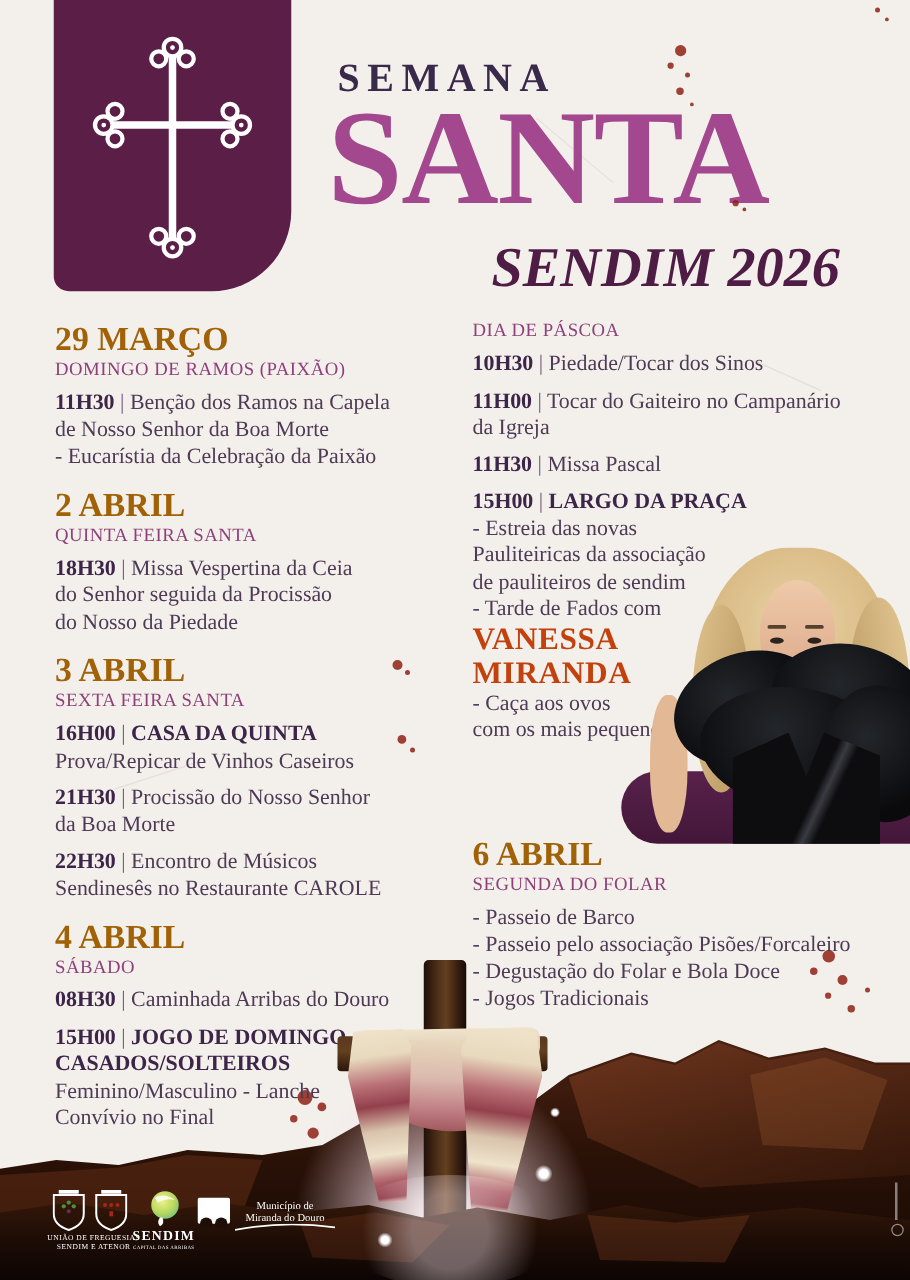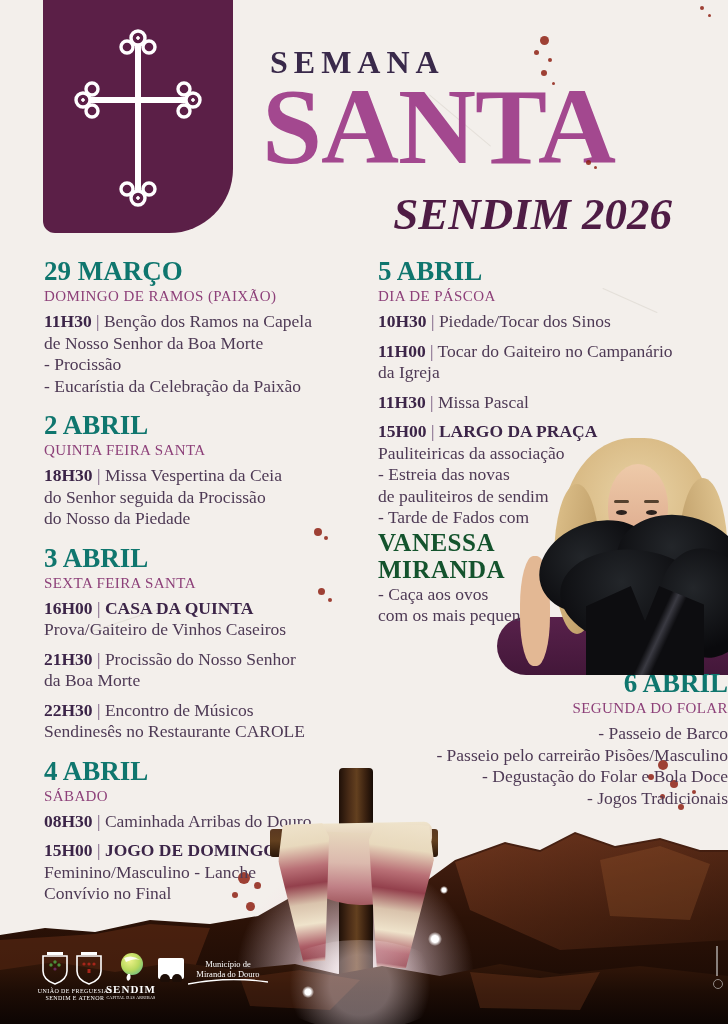--- a/index.html
+++ b/index.html
@@ -16,30 +16,30 @@
   #hdr-kicker{left:270px;top:44px;font-size:32px;font-weight:700;letter-spacing:6px;
               color:#39294a;z-index:2;}
   #hdr-title{left:262px;top:70px;font-size:108px;line-height:1.05;font-weight:700;
              letter-spacing:-1px;color:#a3488f;z-index:2;}
   #hdr-sub{left:280px;top:188px;width:392px;text-align:right;font-size:45px;
            font-weight:700;font-style:italic;color:#4f1c45;z-index:2;}
 
   
   #col-left{left:44px;top:256px;width:324px;z-index:4;}
   #col-right{left:378px;top:256px;width:350px;z-index:4;}
-  #col-right2{left:378px;top:668px;width:350px;z-index:4;text-align:right;}
+  #col-right2{left:378px;top:668px;width:350px;z-index:4;}
   .sched{margin-bottom:13px;}
-  .sec-title{margin:0;font-size:27px;line-height:31px;font-weight:700;color:#0f766e;}
+  .sec-title{margin:0;font-size:27px;line-height:31px;font-weight:700;color:#a16207;}
   .sec-sub{font-size:15px;line-height:19px;color:#8d4079;letter-spacing:.4px;margin-bottom:5px;}
   .line{font-size:17.5px;line-height:21.5px;color:#4e3a55;}
   .line.gap{margin-top:8px;}
   .t-b{font-weight:700;color:#3c2548;margin-top:40px;}
   .t-s{color:#75597f;}
   .t-p{color:#4e3a55;}
-  .t-big{font-weight:700;font-size:25px;line-height:27px;color:#14532d;letter-spacing:.5px;}
+  .t-big{font-weight:700;font-size:25px;line-height:27px;color:#c2410c;letter-spacing:.5px;}
 
   
   #band{left:497px;top:617px;width:231px;height:58px;z-index:3;
         background:linear-gradient(180deg,#58214b,#431739);border-radius:30px 0 0 30px;}
   #artist{left:520px;top:438px;width:208px;height:237px;z-index:4;overflow:hidden;}
   #artist .hair{left:40px;top:0;width:156px;height:214px;border-radius:46%;
      background:radial-gradient(circle at 50% 28%,#e9d3a6,#d2b077 55%,#a8854f 95%);}
   #artist .curlL{left:34px;top:46px;width:46px;height:150px;border-radius:50%;
      background:linear-gradient(100deg,#dfc28c,#b6945e);}
   #artist .curlR{left:158px;top:40px;width:50px;height:160px;border-radius:50%;
@@ -138,74 +138,73 @@
 <div id="hdr-kicker" class="abs">SEMANA</div>
 <div id="hdr-title" class="abs">SANTA</div>
 <div id="hdr-sub" class="abs">SENDIM 2026</div>
 
 <div id="col-left" class="abs">
     <section class="sched">
       <h2 class="sec-title">29 MARÇO</h2>
       <div class="sec-sub">DOMINGO DE RAMOS (PAIXÃO)</div>
       <div class="line"><span class="t-b">11H30</span><span class="t-s"> | </span><span class="t-p">Benção dos Ramos na Capela</span></div>
       <div class="line"><span class="t-p">de Nosso Senhor da Boa Morte</span></div>
-      <div class="line"><span class="t-p">-  Procissão</span></div>
       <div class="line"><span class="t-p">-  Eucarístia da Celebração da Paixão</span></div>
     </section>
     <section class="sched">
       <h2 class="sec-title">2 ABRIL</h2>
       <div class="sec-sub">QUINTA FEIRA SANTA</div>
       <div class="line"><span class="t-b">18H30</span><span class="t-s"> | </span><span class="t-p">Missa Vespertina da Ceia</span></div>
       <div class="line"><span class="t-p">do Senhor seguida da Procissão</span></div>
       <div class="line"><span class="t-p">do Nosso da Piedade</span></div>
     </section>
     <section class="sched">
       <h2 class="sec-title">3 ABRIL</h2>
       <div class="sec-sub">SEXTA FEIRA SANTA</div>
       <div class="line"><span class="t-b">16H00</span><span class="t-s"> | </span><span class="t-b">CASA DA QUINTA</span></div>
-      <div class="line"><span class="t-p">Prova/Gaiteiro de Vinhos Caseiros</span></div>
+      <div class="line"><span class="t-p">Prova/Repicar de Vinhos Caseiros</span></div>
       <div class="line gap"><span class="t-b">21H30</span><span class="t-s"> | </span><span class="t-p">Procissão do Nosso Senhor</span></div>
       <div class="line"><span class="t-p">da Boa Morte</span></div>
       <div class="line gap"><span class="t-b">22H30</span><span class="t-s"> | </span><span class="t-p">Encontro de Músicos</span></div>
       <div class="line"><span class="t-p">Sendinesês no Restaurante CAROLE</span></div>
     </section>
     <section class="sched">
       <h2 class="sec-title">4 ABRIL</h2>
       <div class="sec-sub">SÁBADO</div>
       <div class="line"><span class="t-b">08H30</span><span class="t-s"> | </span><span class="t-p">Caminhada Arribas do Douro</span></div>
       <div class="line gap"><span class="t-b">15H00</span><span class="t-s"> | </span><span class="t-b">JOGO DE DOMINGO</span></div>
+      <div class="line"><span class="t-b">CASADOS/SOLTEIROS</span></div>
       <div class="line"><span class="t-p">Feminino/Masculino - Lanche</span></div>
       <div class="line"><span class="t-p">Convívio no Final</span></div>
     </section>
   </div>
 <div id="col-right" class="abs">
     <section class="sched">
-      <h2 class="sec-title">5 ABRIL</h2>
       <div class="sec-sub">DIA DE PÁSCOA</div>
       <div class="line"><span class="t-b">10H30</span><span class="t-s"> | </span><span class="t-p">Piedade/Tocar dos Sinos</span></div>
       <div class="line gap"><span class="t-b">11H00</span><span class="t-s"> | </span><span class="t-p">Tocar do Gaiteiro no Campanário</span></div>
       <div class="line"><span class="t-p">da Igreja</span></div>
       <div class="line gap"><span class="t-b">11H30</span><span class="t-s"> | </span><span class="t-p">Missa Pascal</span></div>
       <div class="line gap"><span class="t-b">15H00</span><span class="t-s"> | </span><span class="t-b">LARGO DA PRAÇA</span></div>
+      <div class="line"><span class="t-p">-  Estreia das novas</span></div>
       <div class="line"><span class="t-p">Pauliteiricas da associação</span></div>
-      <div class="line"><span class="t-p">-  Estreia das novas</span></div>
       <div class="line"><span class="t-p">de pauliteiros de sendim</span></div>
       <div class="line"><span class="t-p">-  Tarde de Fados com</span></div>
       <div class="line"><span class="t-big">VANESSA</span></div>
       <div class="line"><span class="t-big">MIRANDA</span></div>
       <div class="line"><span class="t-p">-  Caça aos ovos</span></div>
       <div class="line"><span class="t-p">com os mais pequenos</span></div>
     </section>
   </div>
 <div id="col-right2" class="abs">
     <section class="sched">
       <h2 class="sec-title">6 ABRIL</h2>
       <div class="sec-sub">SEGUNDA DO FOLAR</div>
       <div class="line"><span class="t-p">-  Passeio de Barco</span></div>
-      <div class="line"><span class="t-p">-  Passeio pelo carreirão Pisões/Masculino</span></div>
+      <div class="line"><span class="t-p">-  Passeio pelo associação Pisões/Forcaleiro</span></div>
       <div class="line"><span class="t-p">-  Degustação do Folar e Bola Doce</span></div>
       <div class="line"><span class="t-p">-  Jogos Tradicionais</span></div>
     </section>
   </div>
 
 <div id="band" class="abs"></div>
 <div id="artist" class="abs">
   <div class="abs hair"></div>
   <div class="abs curlL"></div>
   <div class="abs curlR"></div>

